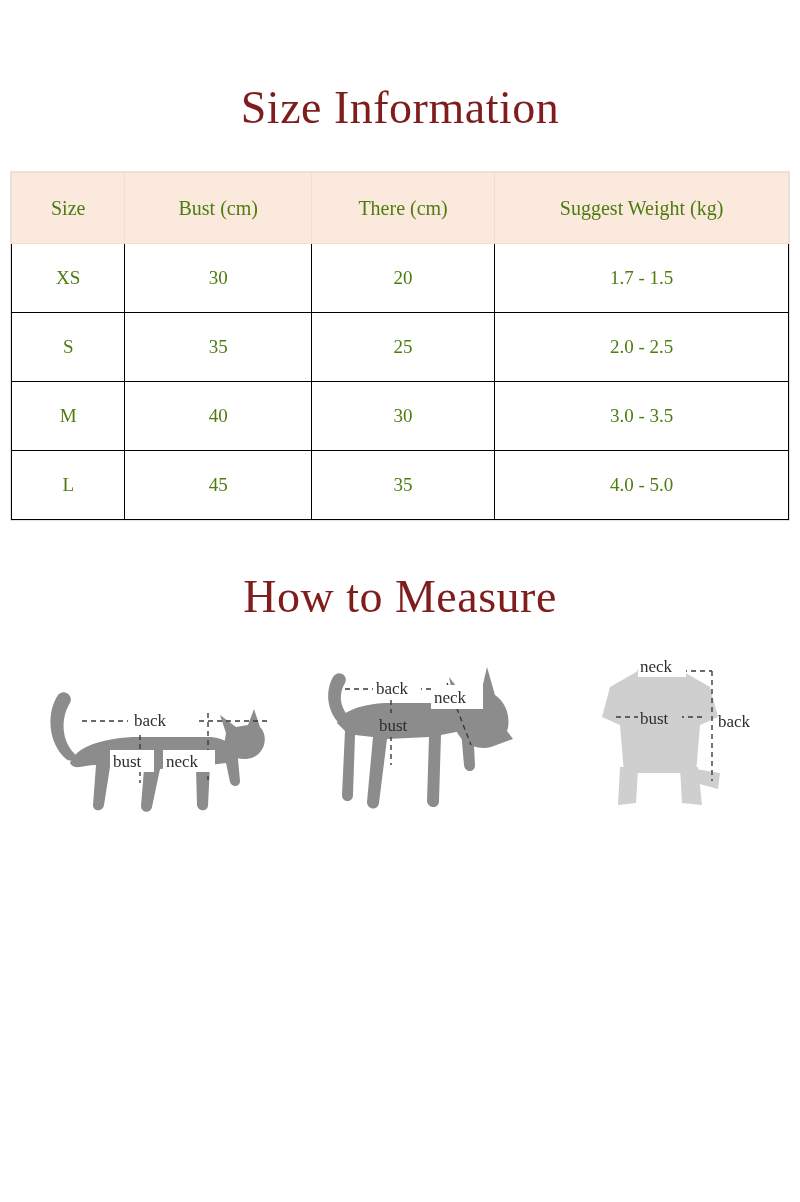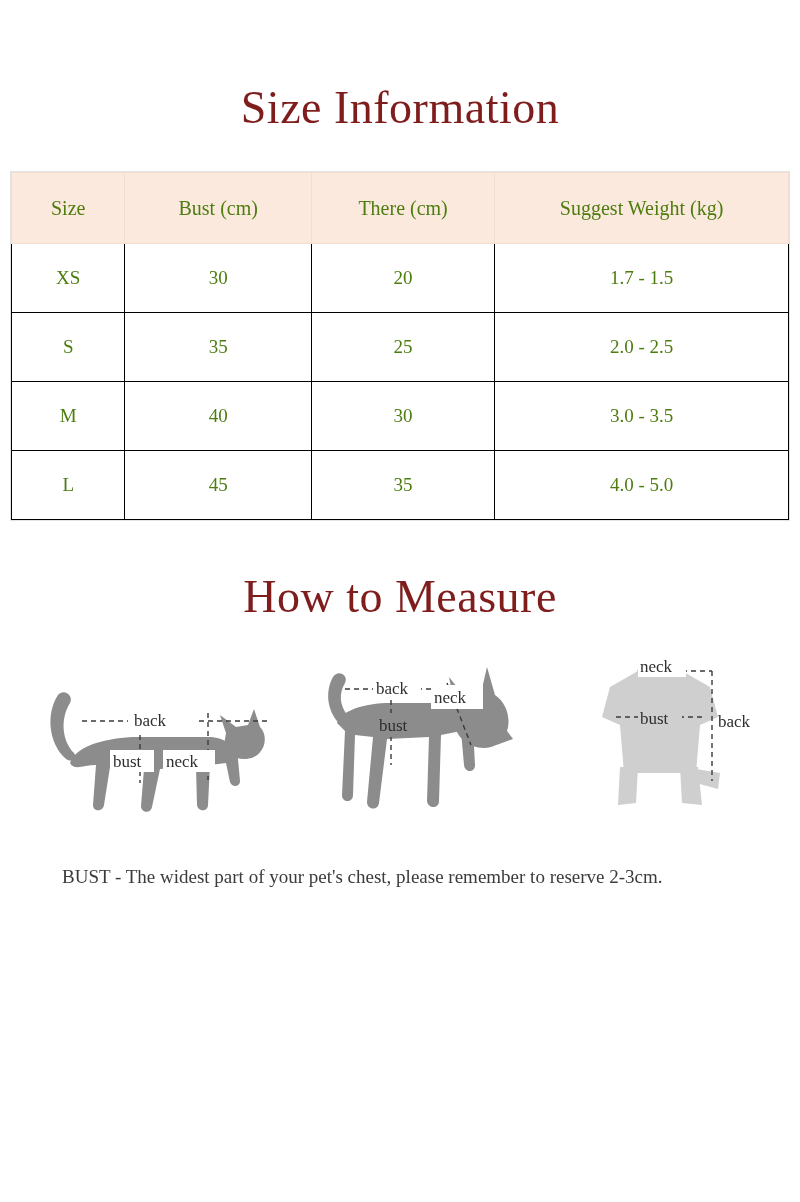--- a/index.html
+++ b/index.html
@@ -246,16 +246,15 @@
           <text x="80" y="17">neck</text>
           <rect x="78" y="52" width="44" height="22" fill="#cfcfcf"></rect>
           <text x="80" y="69">bust</text>
           <text x="158" y="72">back</text>
         </g>
       </svg>
     </div>
   </div>
 
   <div class="measure-notes">
-    <p>BUST - The widest part of your pet's chest, please remember to reserve 2-3cm.</p>
   </div>
 
 </div>
 
 </body></html>

